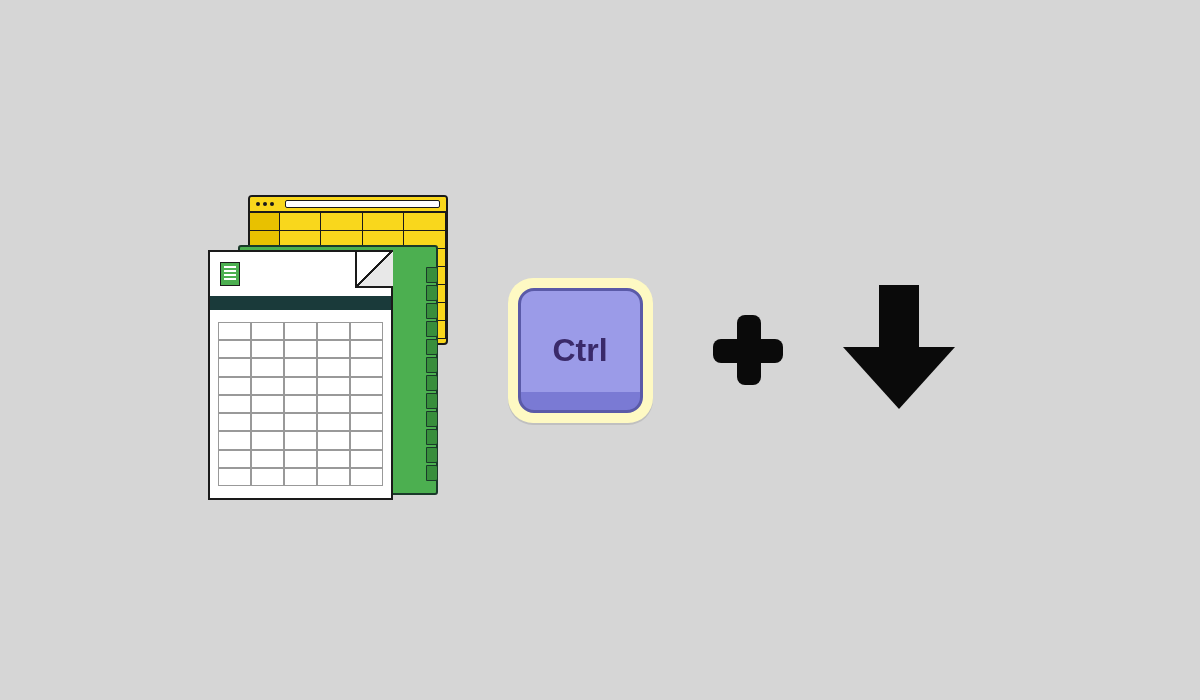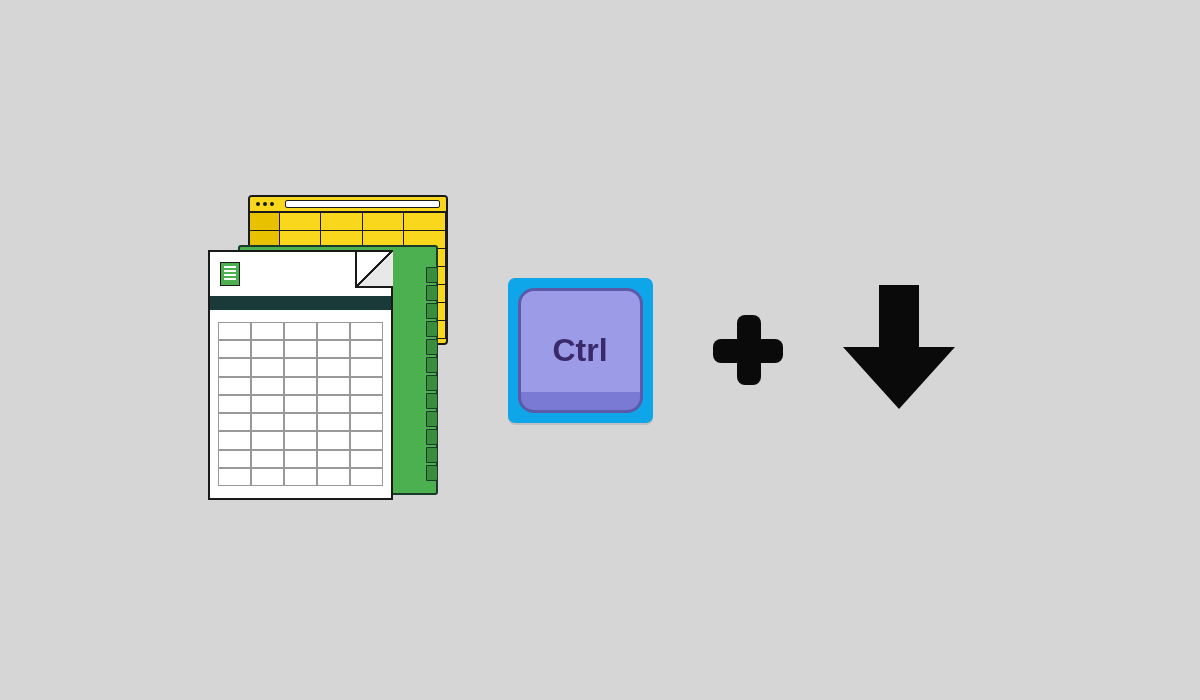--- a/index.html
+++ b/index.html
@@ -144,22 +144,22 @@
       display: grid;
       grid-template-columns: repeat(5, 1fr);
       grid-template-rows: repeat(9, 1fr);
     }
     .front-grid div {
       border: 1px solid #999;
     }
     
     
     .key-wrap {
-      background: #0ea5e9;
-      border-radius: 7px;
+      background: #fef9c3;
+      border-radius: 25px;
       padding: 10px;
       box-shadow: 0 2px 0 rgba(0,0,0,0.1);
     }
     .ctrl-key {
       width: 125px;
       height: 125px;
       background: linear-gradient(to bottom, #9b9be8 85%, #7a7ad4 85%);
       border: 3px solid #5a5aa8;
       border-radius: 16px;
       display: flex;

